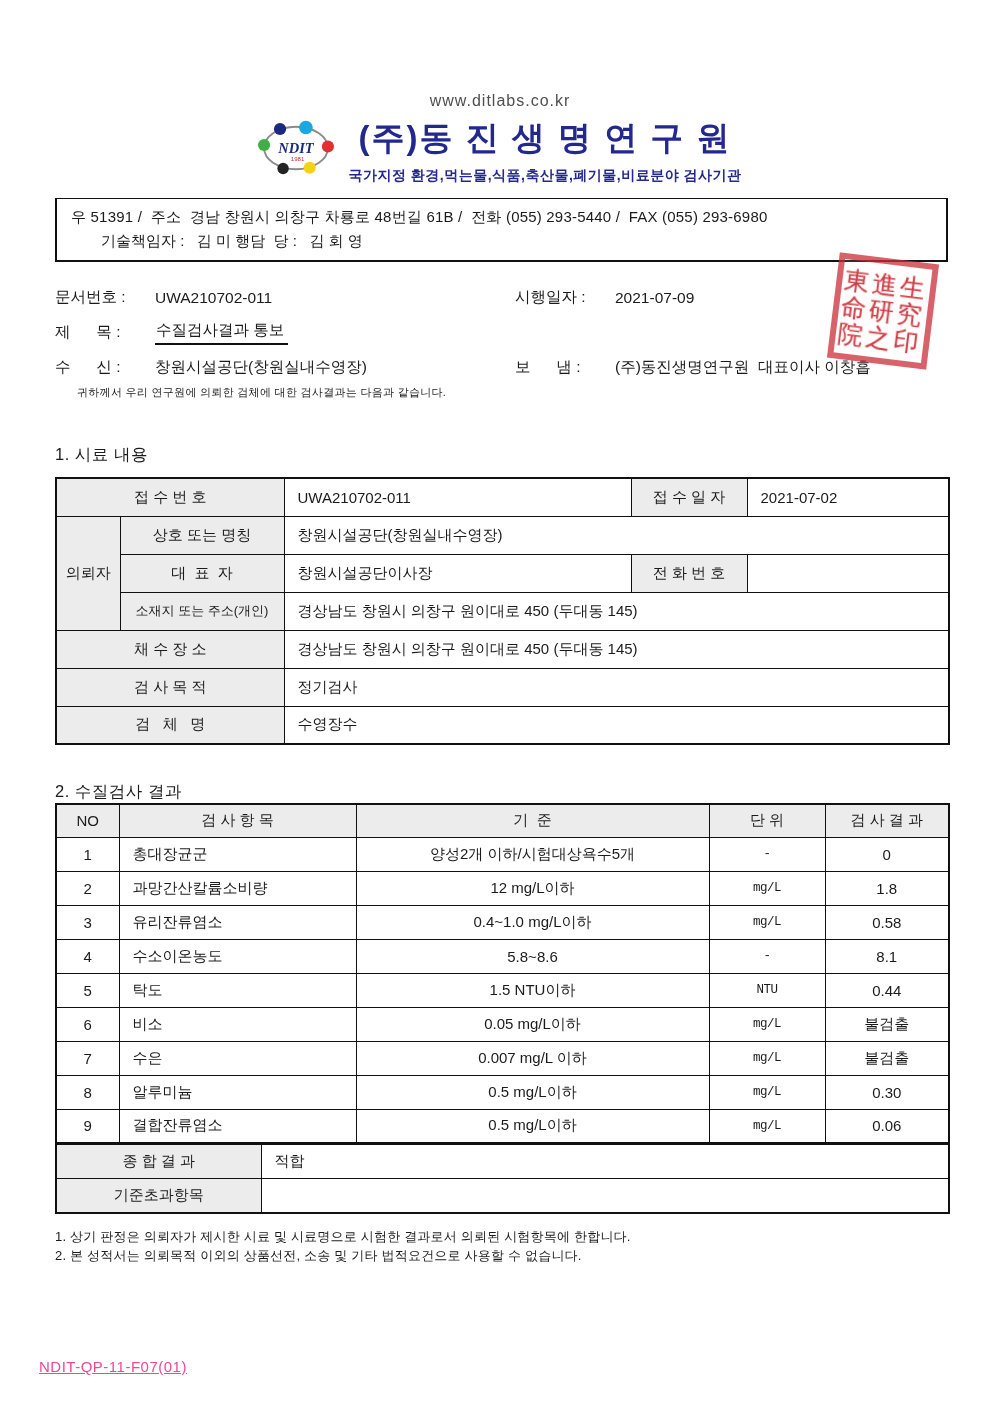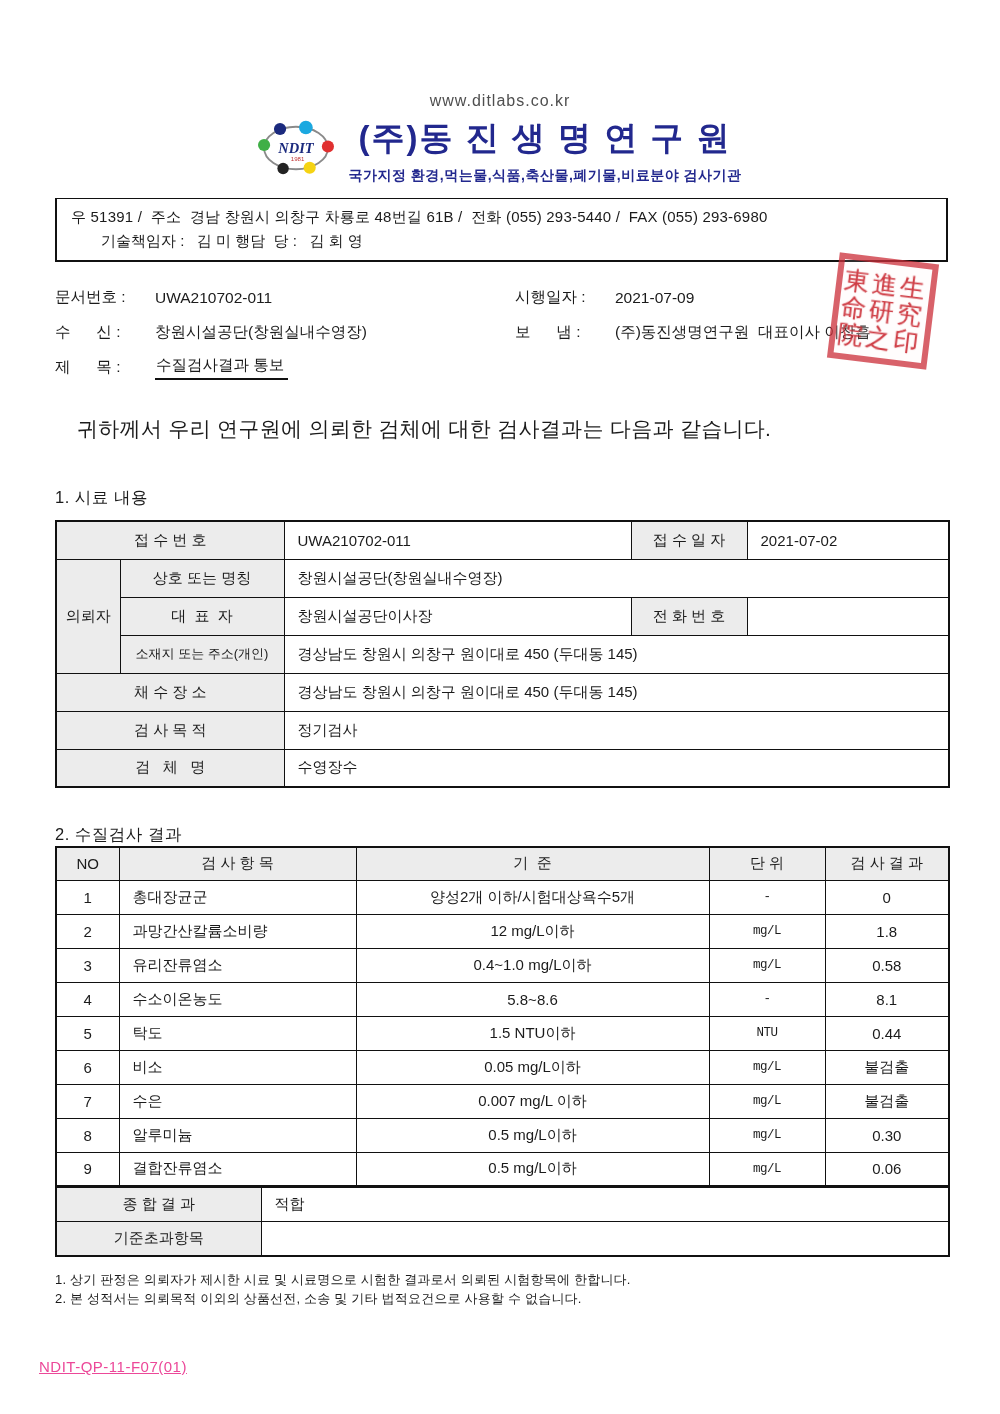--- a/index.html
+++ b/index.html
@@ -49,21 +49,21 @@
     pointer-events:none; filter:blur(0.4px); z-index:5; background:rgba(255,235,235,0.12);
   }
   .stamp-glyphs {
     font-family:"Liberation Serif","DejaVu Serif",serif;
     color:rgba(201,38,48,0.78); font-size:25px; line-height:27px;
     width:84px; text-align:center; word-break:break-all; letter-spacing:3px;
     text-shadow:0 0 1px rgba(201,38,48,0.55);
   }
 
   
-  .greeting { margin-top:30px; font-size:21px; text-indent:22px; letter-spacing:0.3px; }
+  .greeting { font-size:11px; text-indent:22px; letter-spacing:0.3px; }
   .sec-title { font-size:16.5px; letter-spacing:0.5px; }
   .sec1-title { margin-top:44px; margin-bottom:11px; }
   .sec2-title { margin-top:36px; }
 
   
   table { border-collapse:collapse; table-layout:fixed; width:893px; }
   td {
     border:1px solid #111; font-size:15px; padding:0 10px;
     height:38px; vertical-align:middle; overflow:hidden; white-space:pre;
   }
@@ -121,32 +121,32 @@
           <span class="dlabel">문서번호 :</span>
           <span class="dvalue">UWA210702-011</span>
         </div>
         <div class="right-pair">
           <span class="dlabel">시행일자 :</span>
           <span class="dvalue">2021-07-09</span>
         </div>
       </div>
       <div class="docrow">
         <div class="left-pair">
+          <span class="dlabel">제      목 :</span>
+          <span class="dvalue subject-underline">수질검사결과 통보</span>
+        </div>
+      </div>
+      <div class="docrow">
+        <div class="left-pair">
           <span class="dlabel">수      신 :</span>
           <span class="dvalue">창원시설공단(창원실내수영장)</span>
         </div>
         <div class="right-pair">
           <span class="dlabel">보      냄 :</span>
           <span class="dvalue">(주)동진생명연구원  대표이사 이창흡</span>
-        </div>
-      </div>
-      <div class="docrow">
-        <div class="left-pair">
-          <span class="dlabel">제      목 :</span>
-          <span class="dvalue subject-underline">수질검사결과 통보</span>
         </div>
       </div>
     </div>
 
     <div class="greeting">귀하께서 우리 연구원에 의뢰한 검체에 대한 검사결과는 다음과 같습니다.</div>
 
     <div class="sec-title sec1-title">1. 시료 내용</div>
 
     <table class="t-outer">
       <colgroup>

